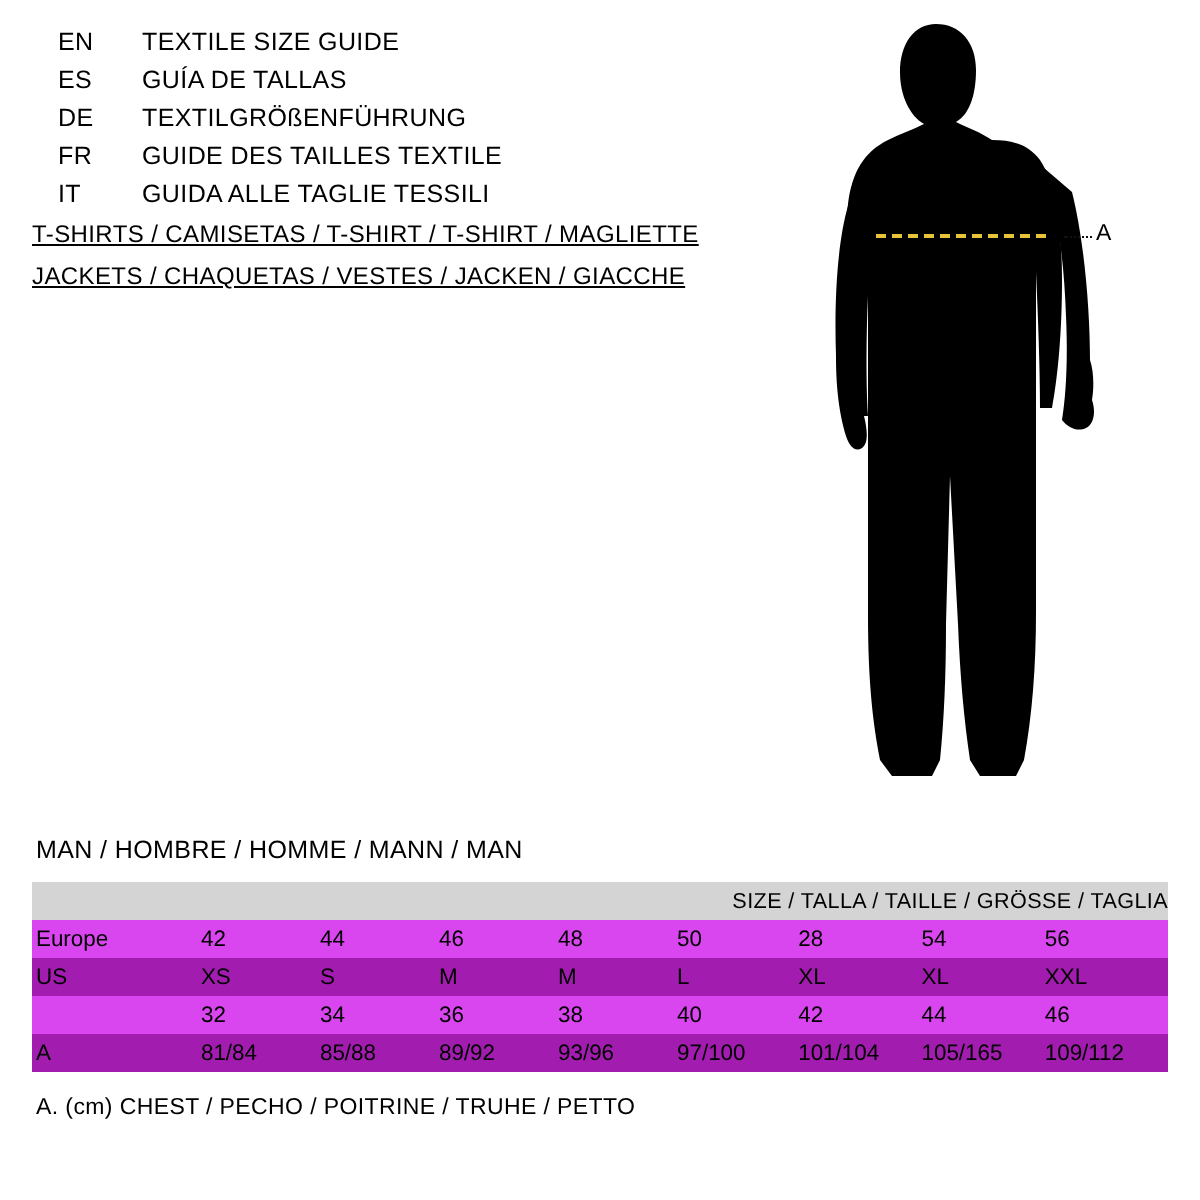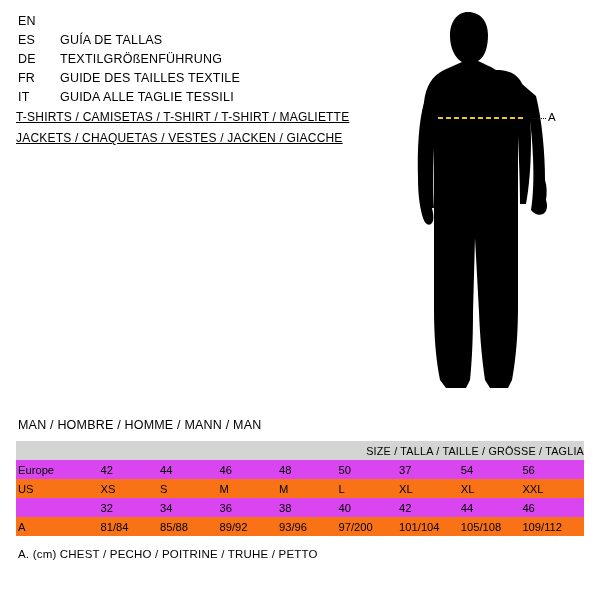--- a/index.html
+++ b/index.html
@@ -30,20 +30,21 @@
   }
   .lang-row {
     display: flex;
     align-items: baseline;
     height: 19px;
   }
   .lang-code {
     width: 42px;
     font-size: 12.5px;
     letter-spacing: 0.2px;
+    margin-left: 11px;
   }
   .lang-text {
     font-size: 12.5px;
     letter-spacing: 0.2px;
   }
 
   
   .cat-block {
     position: absolute;
     left: 16px;
@@ -106,21 +107,21 @@
   .row-header td {
     background: #d4d4d4;
     font-size: 10.8px;
     letter-spacing: 0.2px;
     text-align: right;
   }
   .row-shade td {
     background: #d946ef;
   }
   .row-plain td {
-    background: #f97316;
+    background: #a21caf;
   }
   .c-label {
     width: 92px;
     padding-left: 2px !important;
   }
   .c-val {
     width: 66px;
     text-align: left;
     margin-left: 16px;
   }
@@ -138,20 +139,21 @@
   }
 </style>
 </head>
 <body>
 
 <div class="page">
 
   <div class="lang-block">
     <div class="lang-row">
       <div class="lang-code">EN</div>
+      <div class="lang-text">TEXTILE SIZE GUIDE</div>
     </div>
     <div class="lang-row">
       <div class="lang-code">ES</div>
       <div class="lang-text">GUÍA DE TALLAS</div>
     </div>
     <div class="lang-row">
       <div class="lang-code">DE</div>
       <div class="lang-text">TEXTILGRÖßENFÜHRUNG</div>
     </div>
     <div class="lang-row">
@@ -193,21 +195,21 @@
       <tr class="row-header">
         <td class="hdr-span" colspan="9">SIZE / TALLA / TAILLE / GRÖSSE / TAGLIA</td>
       </tr>
       <tr class="row-shade">
         <td class="c-label">Europe</td>
         <td class="c-val">42</td>
         <td class="c-val">44</td>
         <td class="c-val">46</td>
         <td class="c-val">48</td>
         <td class="c-val">50</td>
-        <td class="c-val">37</td>
+        <td class="c-val">28</td>
         <td class="c-val">54</td>
         <td class="c-val">56</td>
       </tr>
       <tr class="row-plain">
         <td class="c-label">US</td>
         <td class="c-val">XS</td>
         <td class="c-val">S</td>
         <td class="c-val">M</td>
         <td class="c-val">M</td>
         <td class="c-val">L</td>
@@ -225,23 +227,23 @@
         <td class="c-val">42</td>
         <td class="c-val">44</td>
         <td class="c-val">46</td>
       </tr>
       <tr class="row-plain">
         <td class="c-label">A</td>
         <td class="c-val">81/84</td>
         <td class="c-val">85/88</td>
         <td class="c-val">89/92</td>
         <td class="c-val">93/96</td>
-        <td class="c-val">97/200</td>
+        <td class="c-val">97/100</td>
         <td class="c-val">101/104</td>
-        <td class="c-val">105/108</td>
+        <td class="c-val">105/165</td>
         <td class="c-val">109/112</td>
       </tr>
     </tbody>
   </table>
 
   <div class="footnote">A. (cm) CHEST / PECHO / POITRINE / TRUHE / PETTO</div>
 
 </div>
 
 </body></html>

